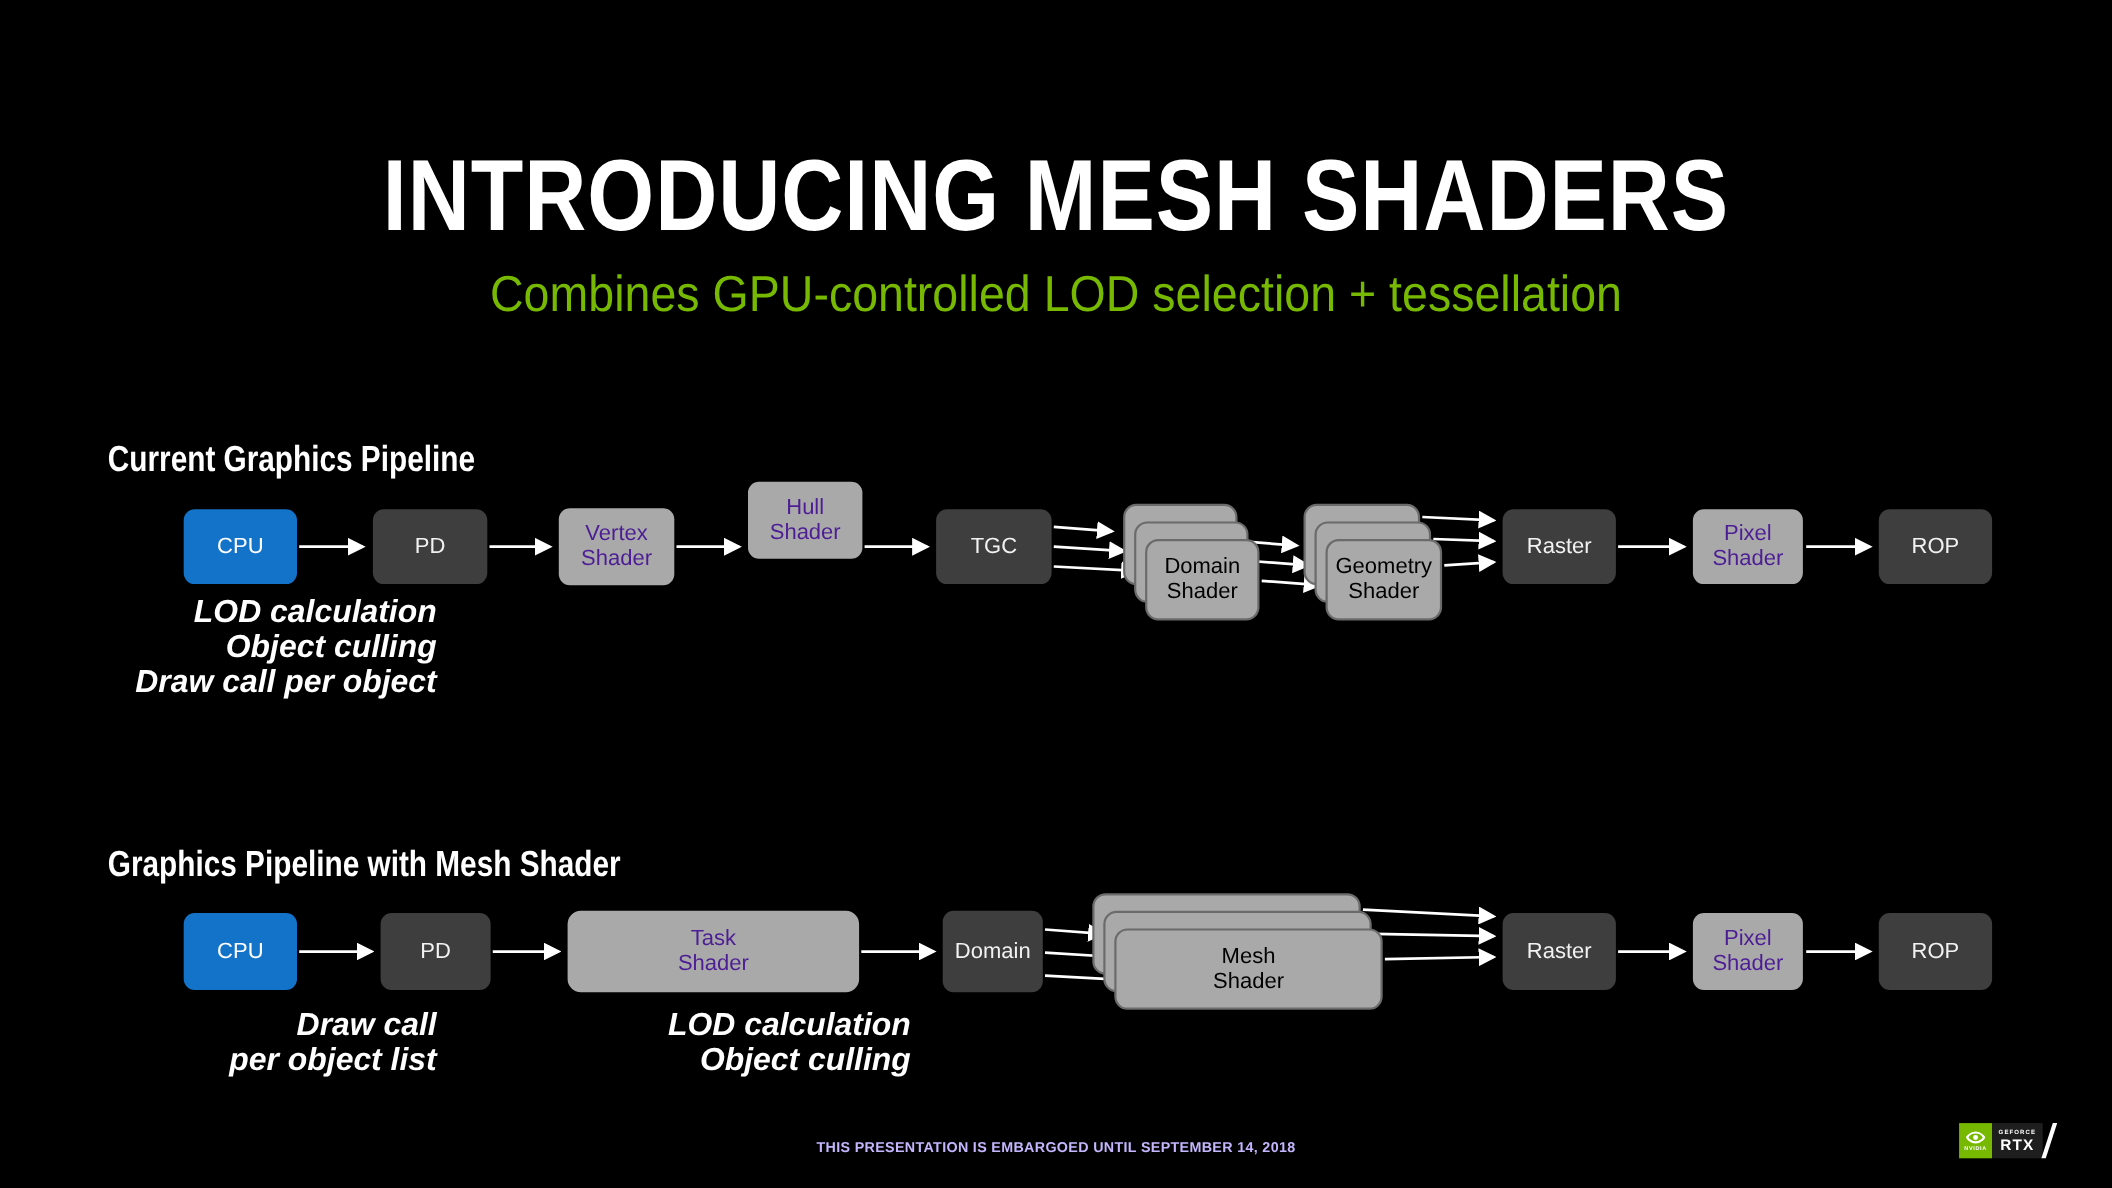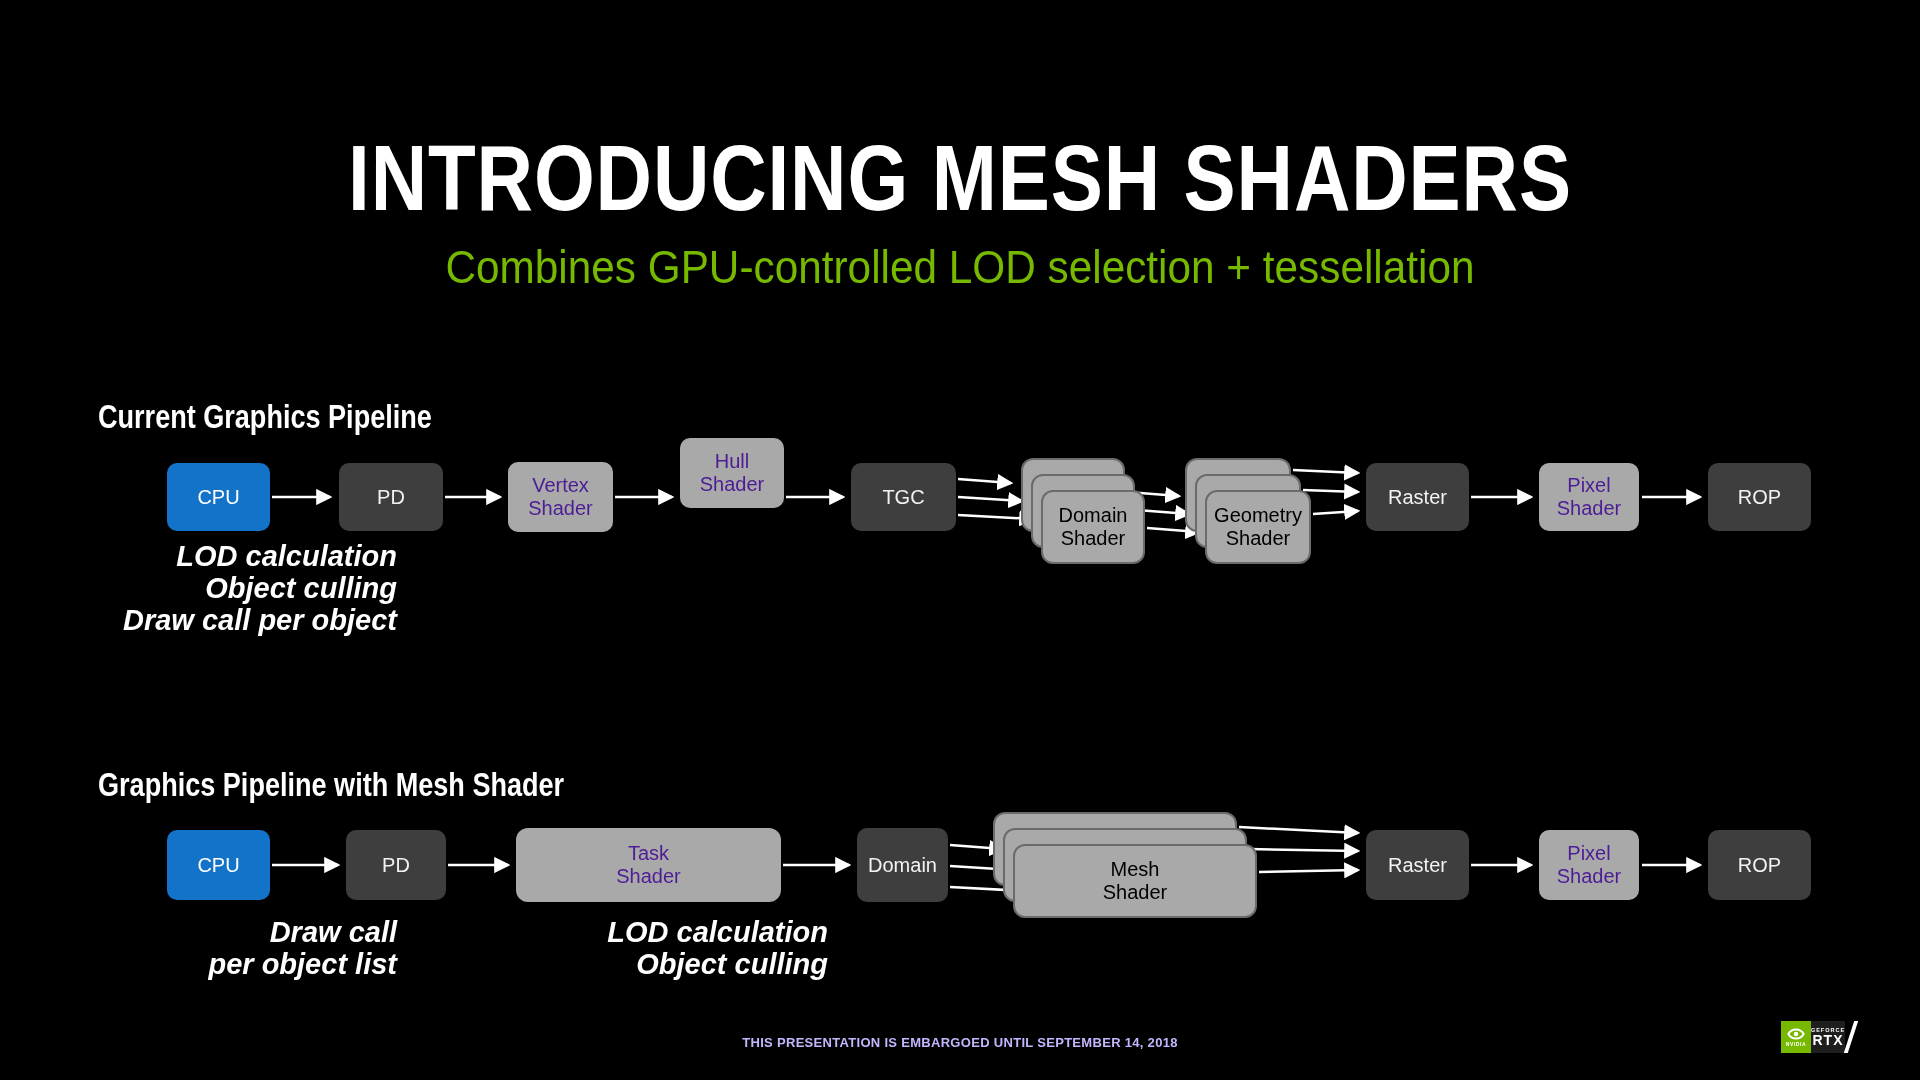--- a/index.html
+++ b/index.html
@@ -37,21 +37,21 @@
 
   .footer { position:absolute; top:1035px; left:0; width:100%; text-align:center;
             color:#c4b5fd; font-size:13px; font-weight:bold; letter-spacing:0.3px; }
 
   .badge { position:absolute; left:1781px; top:1021px; width:88px; height:32px;
            display:flex; align-items:stretch; }
   .badge-green { width:30px; background:#76b900; display:flex; flex-direction:column;
                  align-items:center; justify-content:center; }
   .badge-brand { font-size:5px; font-weight:bold; color:#ffffff; letter-spacing:0.6px;
                  margin-top:1px; }
-  .badge-dark { width:34px; background:#1e1e1e; display:flex; flex-direction:column;
+  .badge-dark { width:46px; background:#1e1e1e; display:flex; flex-direction:column;
                 align-items:center; justify-content:center; }
   .badge-geforce { font-size:5.5px; font-weight:bold; color:#ffffff; letter-spacing:1px; }
   .badge-rtx { font-size:14px; font-weight:bold; color:#ffffff; letter-spacing:1px;
                line-height:15px; }
   .badge-slash { width:4px; background:#ffffff; transform:skewX(-18deg); margin-left:4px; }
 </style>
 </head>
 <body>
 
 <div class="slide">

